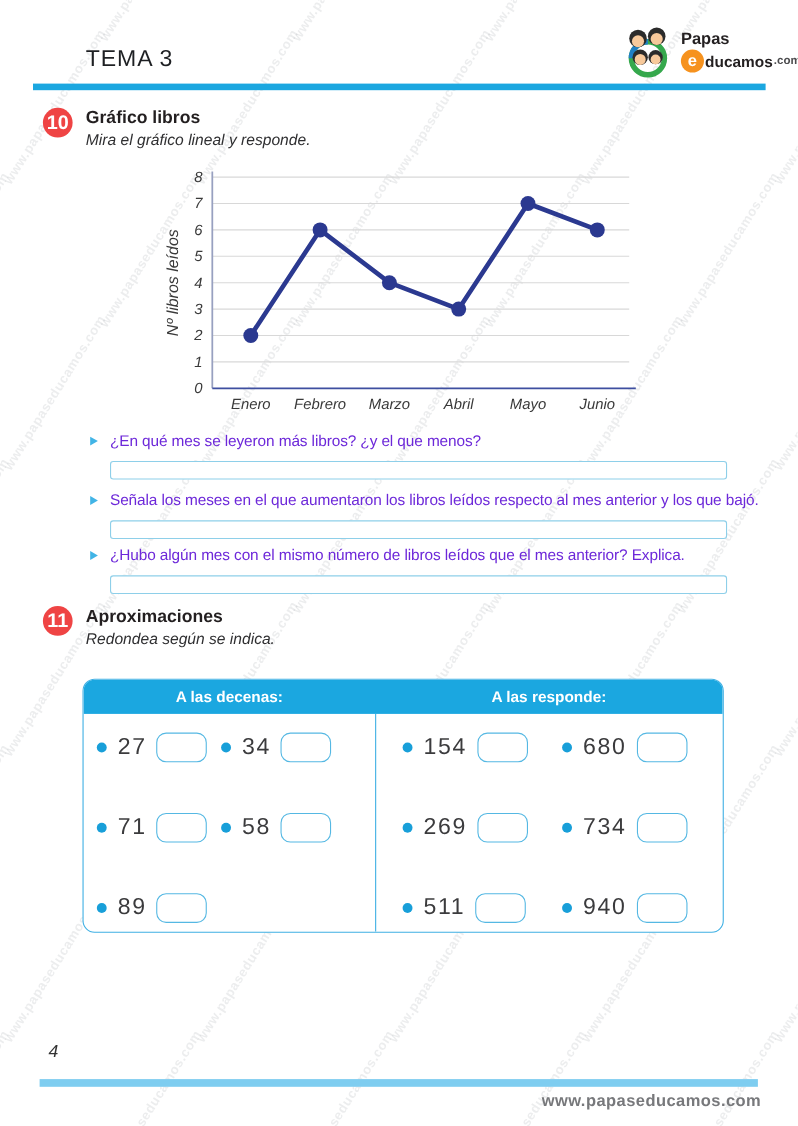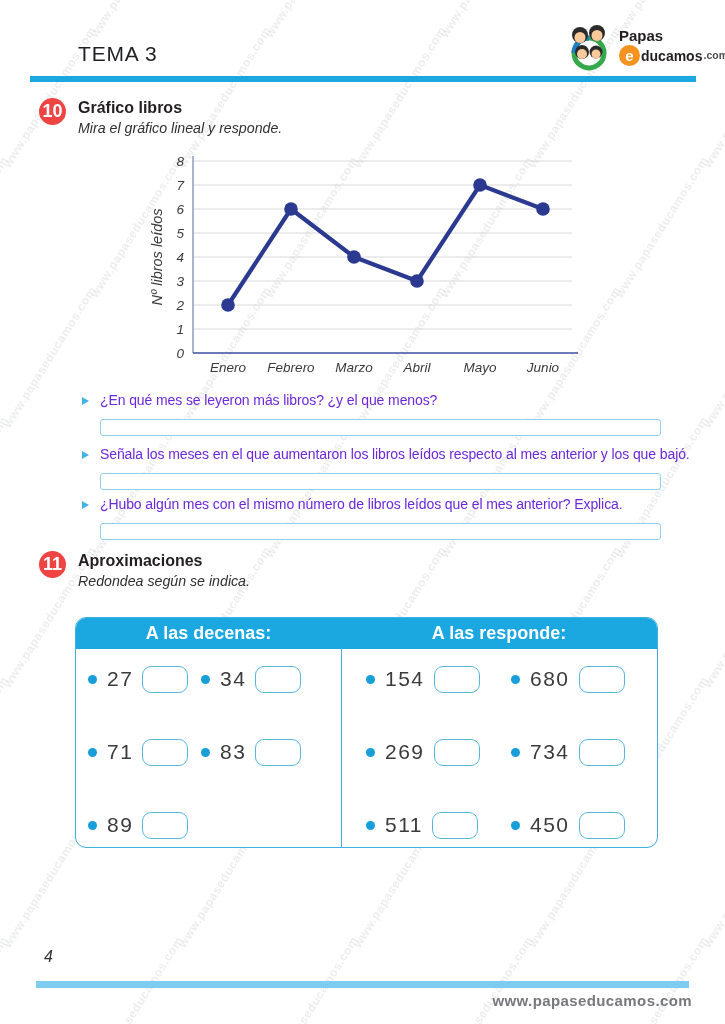--- a/index.html
+++ b/index.html
@@ -43,21 +43,21 @@
   .q-text{font-size:14px;color:#6d28d9;white-space:nowrap;letter-spacing:-.1px}
   .q-input{display:block;margin:11px 0 0 18px;width:551px;height:15px;background:#fff;
       border:1.3px solid #8ecfe9;border-radius:3px;outline:none;
       font-family:"Liberation Sans",sans-serif;font-size:13px;padding:0 4px}
 
   
   .approx{position:absolute;left:75px;top:617px;width:583px;height:231px;
       border:1.6px solid #3fb0e4;border-radius:11px;overflow:hidden;background:#fff;
       box-sizing:border-box}
   .approx-head{display:flex;background:#1ba7e0;height:31px}
-  .approx-head .hcell{color:#fff;font-weight:800;font-size:18px;line-height:31px;text-align:center}
+  .approx-head .hcell{color:#fff;font-weight:800;font-size:14px;line-height:31px;text-align:center}
   .hcell.left{width:265px}
   .hcell.right{flex:1}
   .vdivider{position:absolute;left:265px;top:31px;bottom:0;width:1.4px;background:#3fb0e4}
   .half{position:absolute;top:31px;bottom:0;display:grid;grid-template-rows:28px 28px 28px;
       row-gap:45px;padding-top:16px;align-content:start}
   .half.decenas{left:0;width:265px;grid-template-columns:113px 1fr;padding-left:12px}
   .half.centenas{left:266px;right:0;grid-template-columns:145px 1fr;padding-left:24px}
   .cell{display:flex;align-items:center}
   .dot{width:9px;height:9px;border-radius:50%;background:#189fd9;margin-right:10px;flex:0 0 auto}
   .num{font-size:21px;color:#3b3b3d;letter-spacing:1.5px;margin-right:9px}
@@ -244,21 +244,21 @@
           <span class="num">34</span>
           <input class="round-box" style="">
         </div>
       <div class="cell">
           <span class="dot"></span>
           <span class="num">71</span>
           <input class="round-box" style="">
         </div>
       <div class="cell">
           <span class="dot"></span>
-          <span class="num">83</span>
+          <span class="num">58</span>
           <input class="round-box" style="">
         </div>
       <div class="cell">
           <span class="dot"></span>
           <span class="num">89</span>
           <input class="round-box" style="">
         </div>
     </div>
 
     <div class="half centenas">
@@ -282,21 +282,21 @@
           <span class="num">734</span>
           <input class="round-box" style="">
         </div>
       <div class="cell">
           <span class="dot"></span>
           <span class="num">511</span>
           <input class="round-box" style="">
         </div>
       <div class="cell">
           <span class="dot"></span>
-          <span class="num">450</span>
+          <span class="num">940</span>
           <input class="round-box" style="">
         </div>
     </div>
   </div>
 
   <div class="page-num">4</div>
   <div class="footer-bar"></div>
   <div class="footer-url">www.papaseducamos.com</div>
 
 </div>

